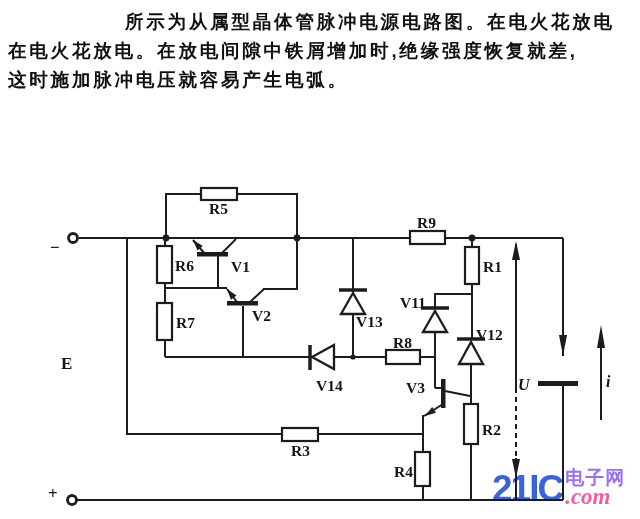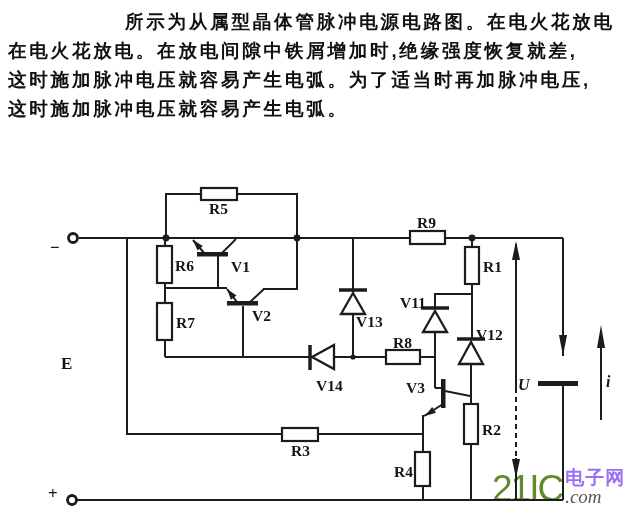--- a/index.html
+++ b/index.html
@@ -4,39 +4,38 @@
 <style>
   html,body{margin:0;padding:0;background:#fff;}
   .page{position:relative;width:632px;height:519px;background:#ffffff;overflow:hidden;
         font-family:"Liberation Sans",sans-serif;}
   .para{position:absolute;left:8px;top:7px;width:628px;z-index:3;
         font-weight:bold;font-size:18.5px;line-height:29px;letter-spacing:2.8px;color:#101010;}
   .para .line{white-space:nowrap;}
   .para .line.indent{text-indent:117px;}
   .wm{position:absolute;left:492px;top:467px;z-index:1;display:flex;align-items:flex-start;
       opacity:.88;}
-  .wm-big{font-size:37px;font-weight:400;letter-spacing:-2px;line-height:44px;color:#4d7c0f;}
+  .wm-big{font-size:37px;font-weight:700;letter-spacing:-2px;line-height:44px;color:#1d4ed8;}
   .wm-col{display:flex;flex-direction:column;margin-left:3px;}
   .wm-cn{font-size:19px;font-weight:bold;letter-spacing:1px;color:#8b5cf6;line-height:21px;}
-  .wm-com{font-size:19px;font-weight:normal;font-style:italic;color:#404040;line-height:22px;
+  .wm-com{font-size:23px;font-weight:bold;font-style:italic;color:#ec4899;line-height:22px;
           font-family:"Liberation Serif",serif;margin-top:-2px;}
   svg.circuit{position:absolute;left:0;top:0;z-index:2;}
   .lbl{font-family:"Liberation Serif",serif;font-weight:bold;font-size:15.5px;fill:#141414;}
   .lbl-it{font-family:"Liberation Serif",serif;font-weight:bold;font-style:italic;font-size:16px;fill:#141414;}
   .lbl-big{font-family:"Liberation Serif",serif;font-weight:bold;font-size:17px;fill:#141414;}
 </style>
 </head>
 <body>
 
 <div class="page">
 
   <div class="para">
     <div class="line indent">所示为从属型晶体管脉冲电源电路图。在电火花放电</div>
     <div class="line">在电火花放电。在放电间隙中铁屑增加时,绝缘强度恢复就差,</div>
-    <div class="line">这时施加脉冲电压就容易产生电弧。为了适当时再加脉冲电压,</div>
     <div class="line">这时施加脉冲电压就容易产生电弧。</div>
   </div>
 
   <div class="wm">
     <span class="wm-big">21IC</span>
     <span class="wm-col">
       <span class="wm-cn">电子网</span>
       <span class="wm-com">.com</span>
     </span>
   </div>

